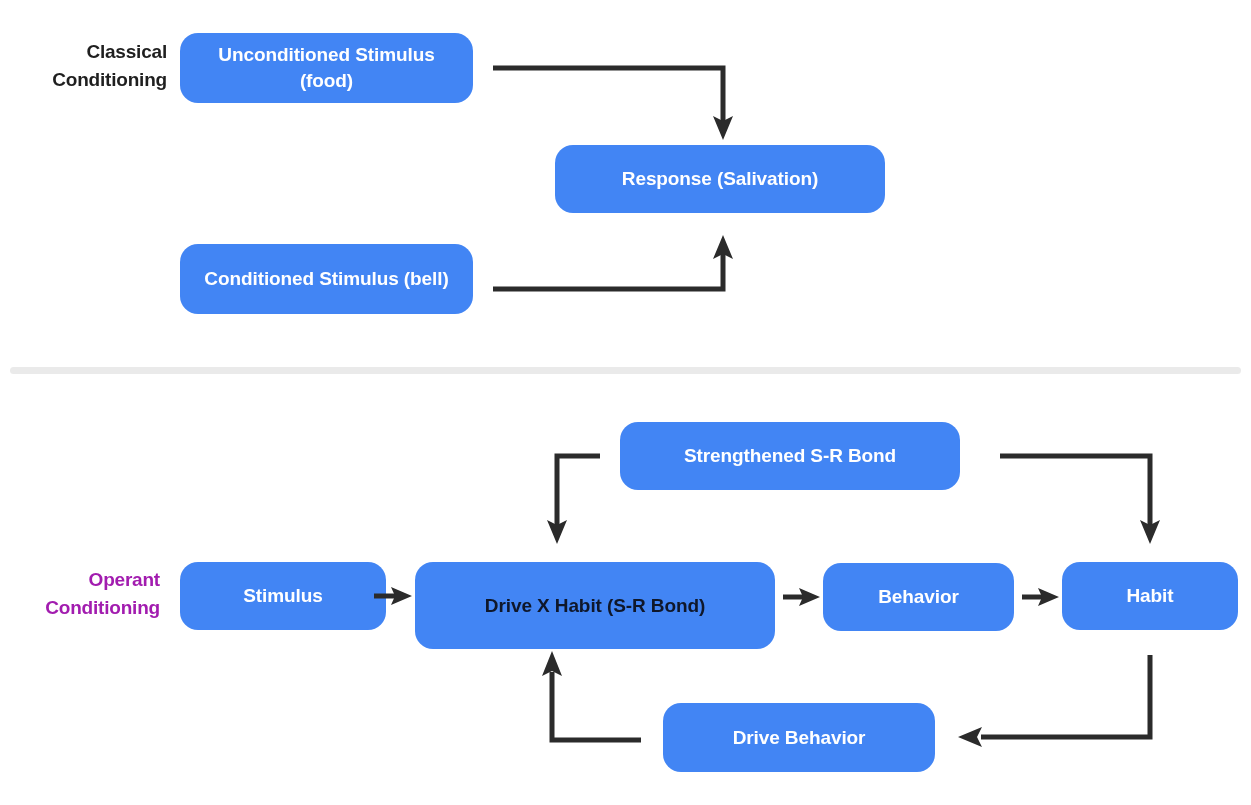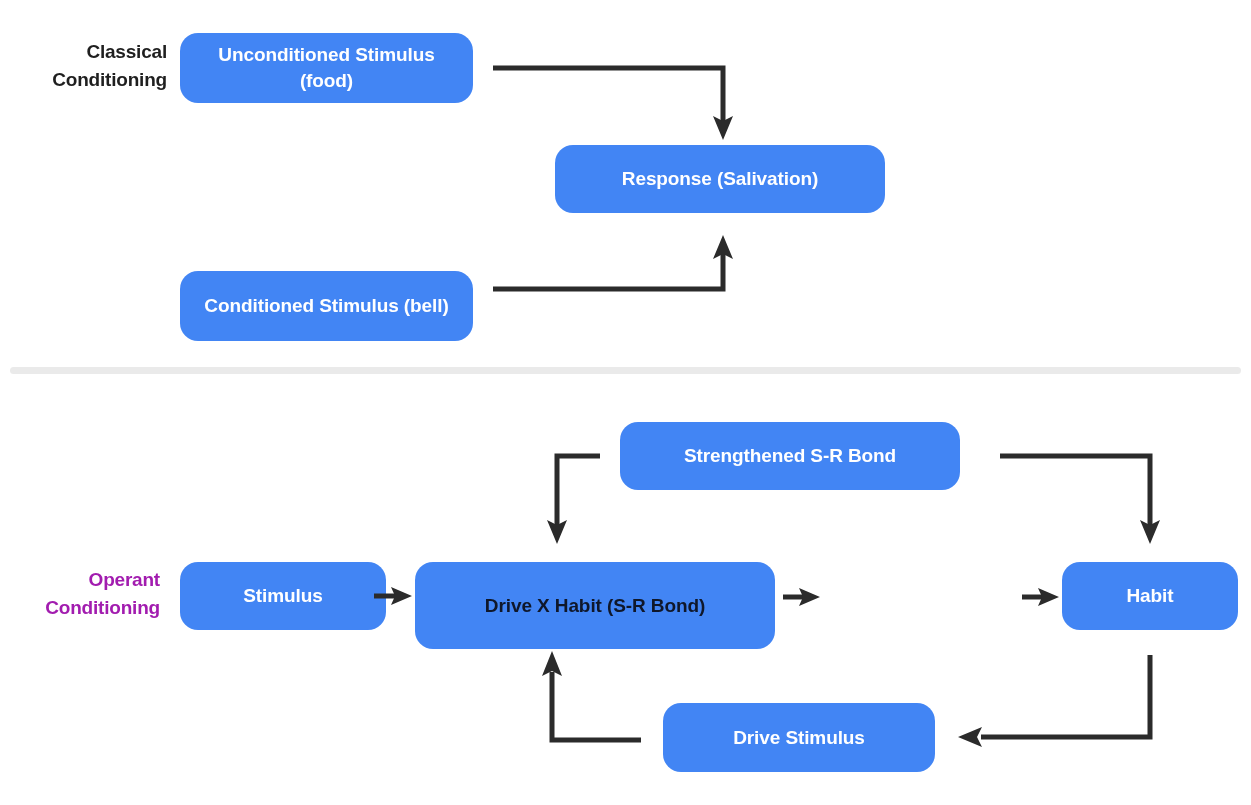--- a/index.html
+++ b/index.html
@@ -62,38 +62,39 @@
 <div id="canvas">
 
   <div class="section-label" style="left: 37px; top: 38px; width: 130px; color: rgb(31, 31, 31);">Classical
 Conditioning</div>
 
   <div class="node" style="left: 180px; top: 33px; width: 293px; height: 70px; background: rgb(66, 133, 244); color: rgb(255, 255, 255);">Unconditioned
 Stimulus (food)</div>
 
   <div class="node" style="left: 555px; top: 145px; width: 330px; height: 68px; background: rgb(66, 133, 244); color: rgb(255, 255, 255);">Response (Salivation)</div>
 
-  <div class="node" style="left: 180px; top: 271px; width: 293px; height: 70px; background: rgb(66, 133, 244); color: rgb(255, 255, 255);">Conditioned
+  <div class="node" style="left: 180px; top: 244px; width: 293px; height: 70px; background: rgb(66, 133, 244); color: rgb(255, 255, 255);">Conditioned
 Stimulus (bell)</div>
 
   <div class="divider" style="left:10px; top:367px; width:1231px; height:7px; background:#EAEAEA;"></div>
 
   <div class="section-label" style="left: 28px; top: 566px; width: 132px; color: #a21caf;">Operant
 Conditioning</div>
 
   <div class="node" style="left: 620px; top: 422px; width: 340px; height: 68px; background: rgb(66, 133, 244); color: rgb(255, 255, 255);">Strengthened S-R Bond</div>
 
   <div class="node" style="left: 180px; top: 562px; width: 206px; height: 68px; background: rgb(66, 133, 244); color: rgb(255, 255, 255);">Stimulus</div>
 
   <div class="node" style="left: 415px; top: 562px; width: 360px; height: 87px; background: rgb(66, 133, 244); color: #0f172a;">Drive X Habit (S-R Bond)</div>
 
+  <div class="node" style="left: 823px; top: 563px; width: 191px; height: 68px; background: rgb(66, 133, 244); color: rgb(255, 255, 255);">Behavior</div>
 
   <div class="node" style="left: 1062px; top: 562px; width: 176px; height: 68px; background: rgb(66, 133, 244); color: rgb(255, 255, 255);">Habit</div>
 
-  <div class="node" style="left: 663px; top: 703px; width: 272px; height: 69px; background: rgb(66, 133, 244); color: rgb(255, 255, 255);">Drive Stimulus</div>
+  <div class="node" style="left: 663px; top: 703px; width: 272px; height: 69px; background: rgb(66, 133, 244); color: rgb(255, 255, 255);">Drive Behavior</div>
 
   <svg class="edge-layer" viewBox="0 0 1251 805">
     <defs>
       <marker id="ah-down" viewBox="0 0 12 12" refX="6" refY="10" markerWidth="9" markerHeight="9" orient="auto-start-reverse">
         <path d="M 6 12 L 0.6 0.5 L 6 3.2 L 11.4 0.5 Z" fill="#2b2b2b"></path>
       </marker>
     </defs>
 
     <g>
       <path d="M 493 68 L 723 68 L 723 122" fill="none" stroke="#2b2b2b" stroke-width="5" stroke-linecap="butt" stroke-linejoin="miter"></path>

